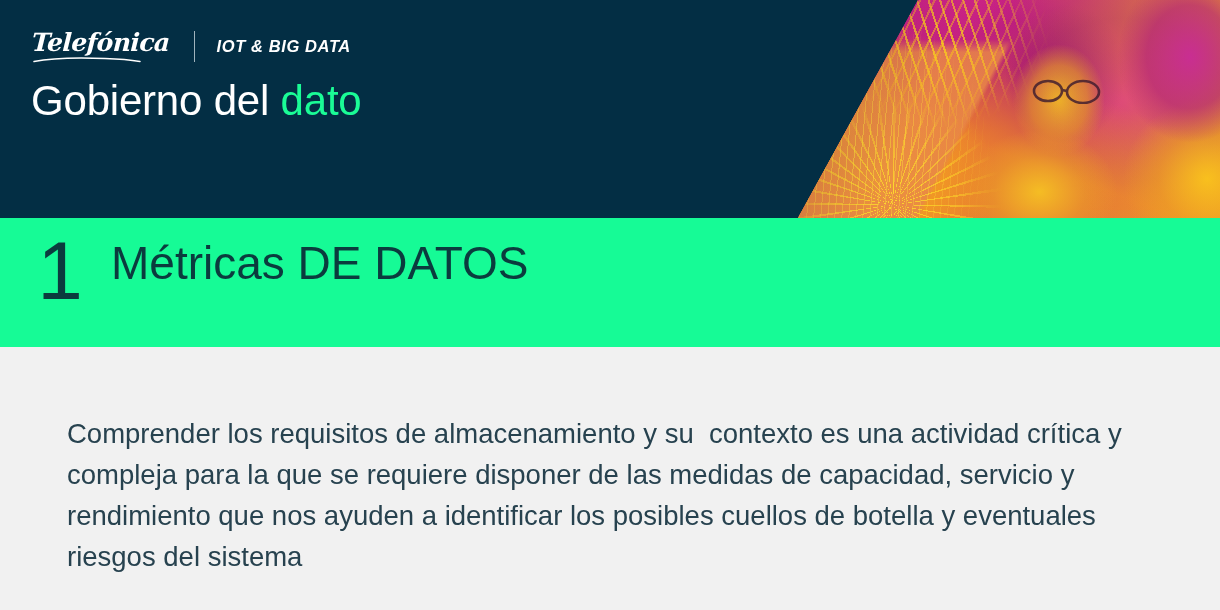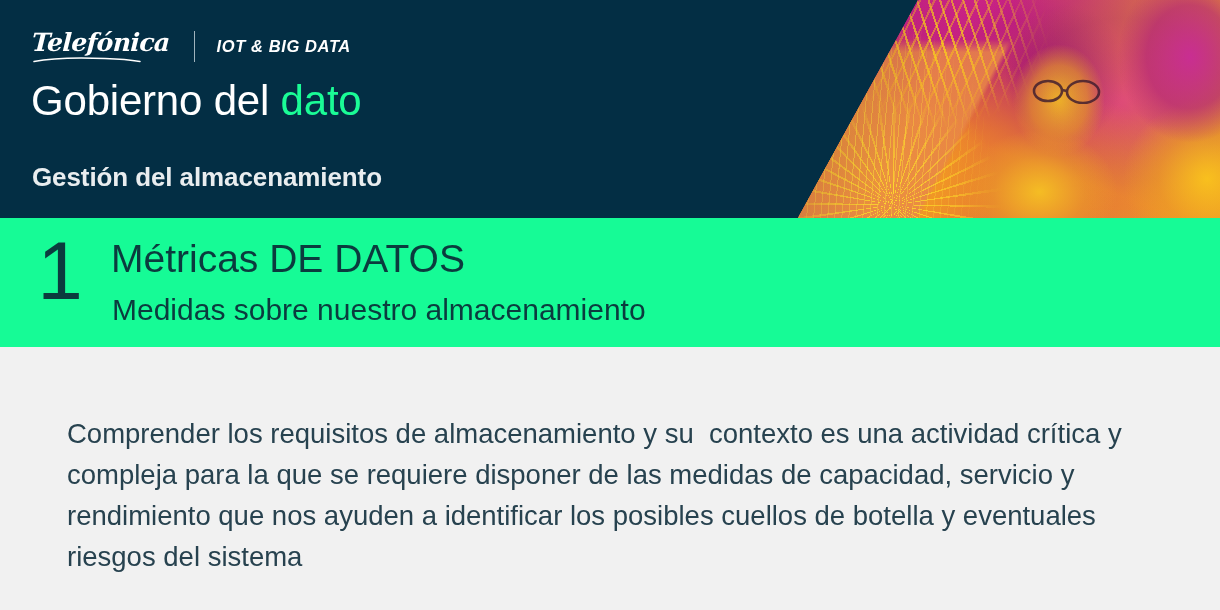--- a/index.html
+++ b/index.html
@@ -207,21 +207,21 @@
     text-align: center;
     font-size: 82px;
     font-weight: 400;
     line-height: 1;
     color: #0b3b3e;
   }
   .section-heading {
     position: absolute;
     left: 111px;
     top: 19px;
-    font-size: 39px;
+    font-size: 46px;
     font-weight: 400;
     line-height: 1.15;
     color: #0b3b3e;
     white-space: nowrap;
   }
   .section-heading .lead {
     font-weight: 400;
   }
   .section-subheading {
     position: absolute;
@@ -289,26 +289,24 @@
         <svg class="logo-swash" viewBox="0 0 108 6" preserveAspectRatio="none">
           <path d="M1 4.6 C 18 1.1, 46 0.5, 72 1.5 C 88 2.1, 99 3.2, 107 4.4" fill="none" stroke="#ffffff" stroke-width="1.5" stroke-linecap="round"></path>
         </svg>
       </span>
       <span class="logo-divider"></span>
       <span class="logo-sub">IOT &amp; BIG DATA</span>
     </div>
 
     <div class="header-title"><span>Gobierno del </span><span class="accent">dato</span></div>
 
-    <div class="header-subtitle">Gestión del almacenamiento</div>
   </div>
 
   <div class="section-band">
     <div class="section-number">1</div>
     <div class="section-heading"><span class="lead">Métricas</span><span> DE DATOS</span></div>
-    <div class="section-subheading">Medidas sobre nuestro almacenamiento</div>
   </div>
 
   <div class="body-area">
     <p class="body-paragraph">Comprender los requisitos de almacenamiento y su  contexto es una actividad crítica y compleja para la que se requiere disponer de las medidas de capacidad, servicio y rendimiento que nos ayuden a identificar los posibles cuellos de botella y eventuales riesgos del sistema</p>
   </div>
 
 </div>
 
 </body></html>

